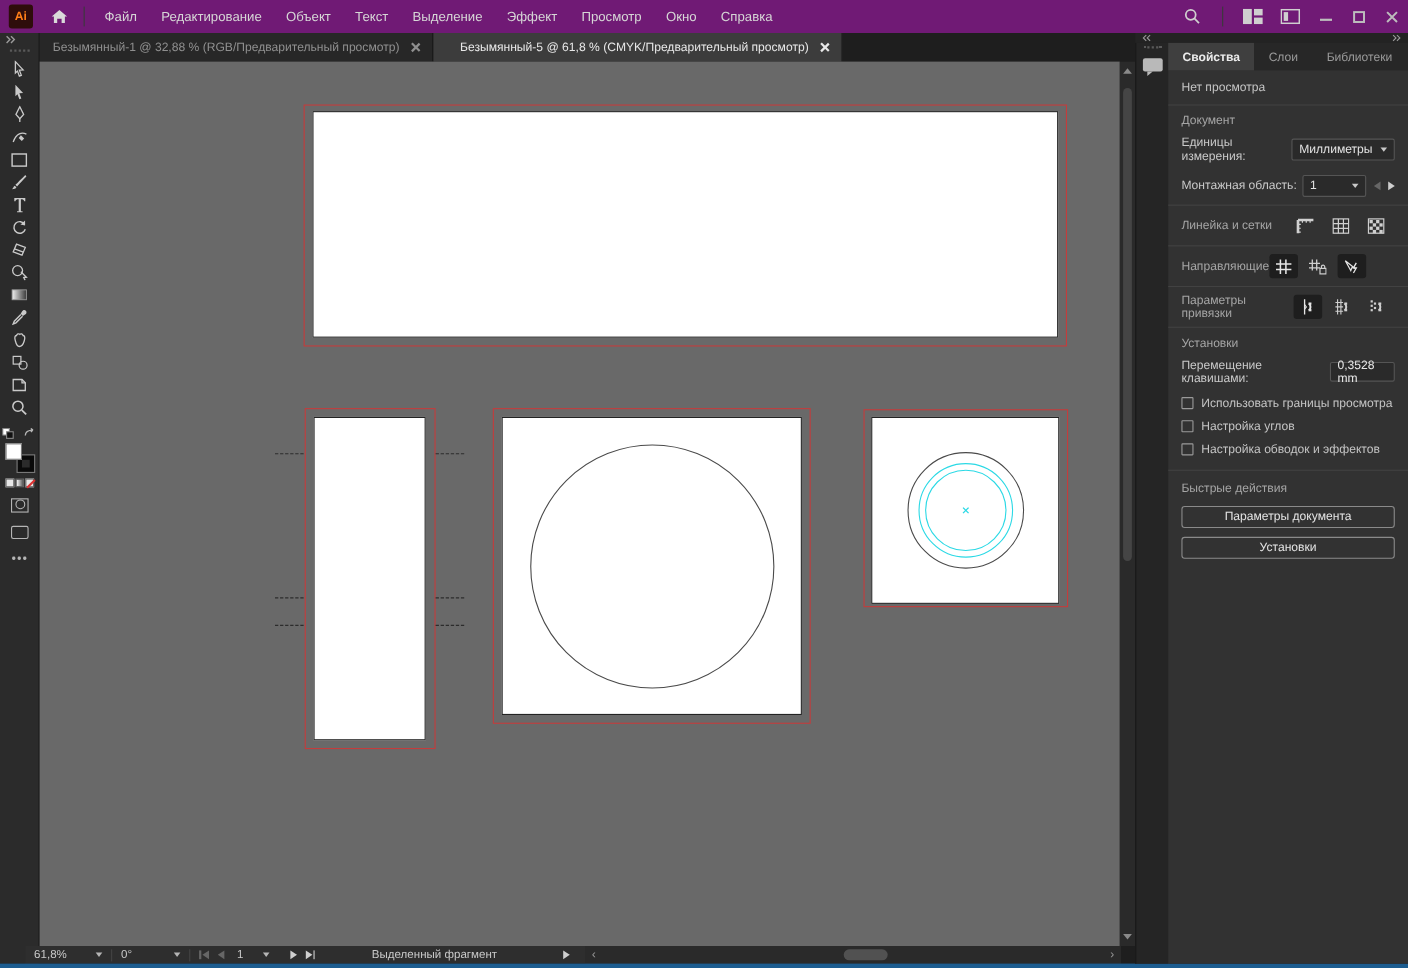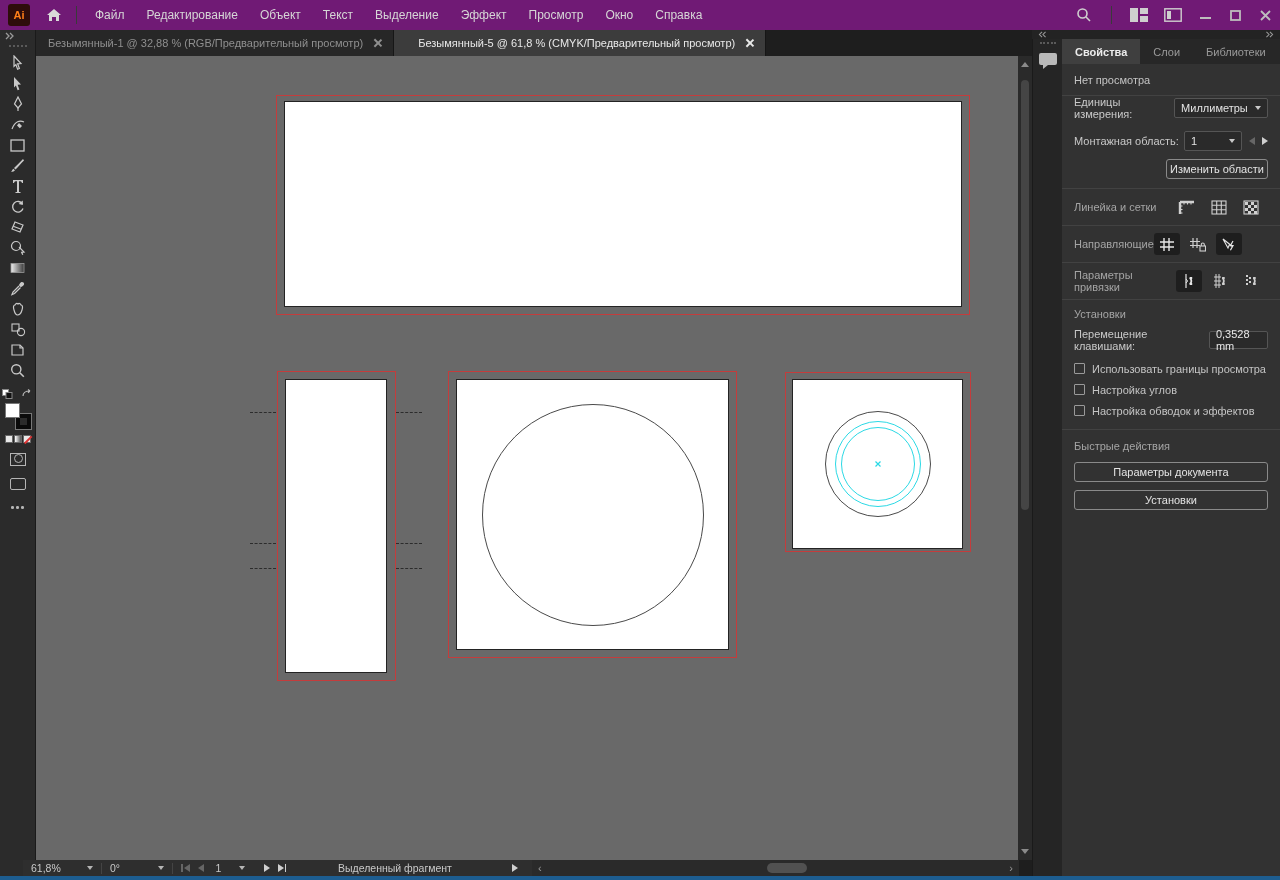--- a/index.html
+++ b/index.html
@@ -413,40 +413,38 @@
 <div id="panel">
   <div id="panel-tabs">
     <div class="ptab active">Свойства</div>
     <div class="ptab">Слои</div>
     <div class="ptab">Библиотеки</div>
   </div>
   <div id="panel-body">
     <div class="prow p-static" style="height:31px;">Нет просмотра</div>
     <div class="divider"></div>
 
+    <div class="prow sec-label" style="height:28px;">Документ</div>
     <div class="prow" style="height:24px; justify-content:space-between;">
       <span>Единицы измерения:</span>
       <div class="dd" style="width:100px;">
         <span>Миллиметры</span>
         <span class="sb-chev"></span>
       </div>
     </div>
     <div class="prow" style="height:26px; justify-content:space-between; margin-top:8px;">
       <span>Монтажная область:</span>
       <div style="display:flex; align-items:center; gap:7px;">
         <div class="dd" style="width:58px;">
           <span>1</span>
           <span class="sb-chev"></span>
         </div>
         <span class="tri dim l"></span>
         <span class="tri r"></span>
       </div>
-    </div>
-    <div class="prow" style="height:30px; justify-content:flex-end;">
-      <button class="pbtn" style="width:102px;">Изменить области</button>
     </div>
     <div class="divider" style="margin-top:4px;"></div>
 
     <div class="prow" style="height:36px; justify-content:space-between;">
       <span class="sec-label">Линейка и сетки</span>
       <div style="display:flex; gap:6px; margin-right:4px;">
         <div class="icon-btn">
           <svg width="18" height="15" viewBox="0 0 18 15">
               <path d="M2 2 H16 M2 2 V14" stroke="#d0d0d0" stroke-width="2.4"></path>
               <path d="M6 2 v2.5 M9.5 2 v2.5 M13 2 v2.5 M2 6 h2.5 M2 9.5 h2.5 M2 13 h2.5" stroke="#d0d0d0" stroke-width="1.1"></path>

